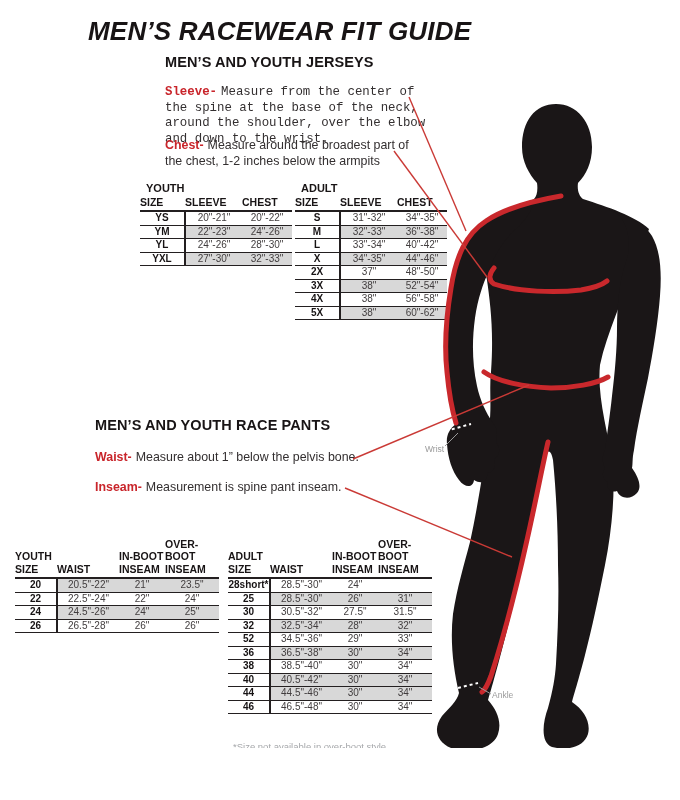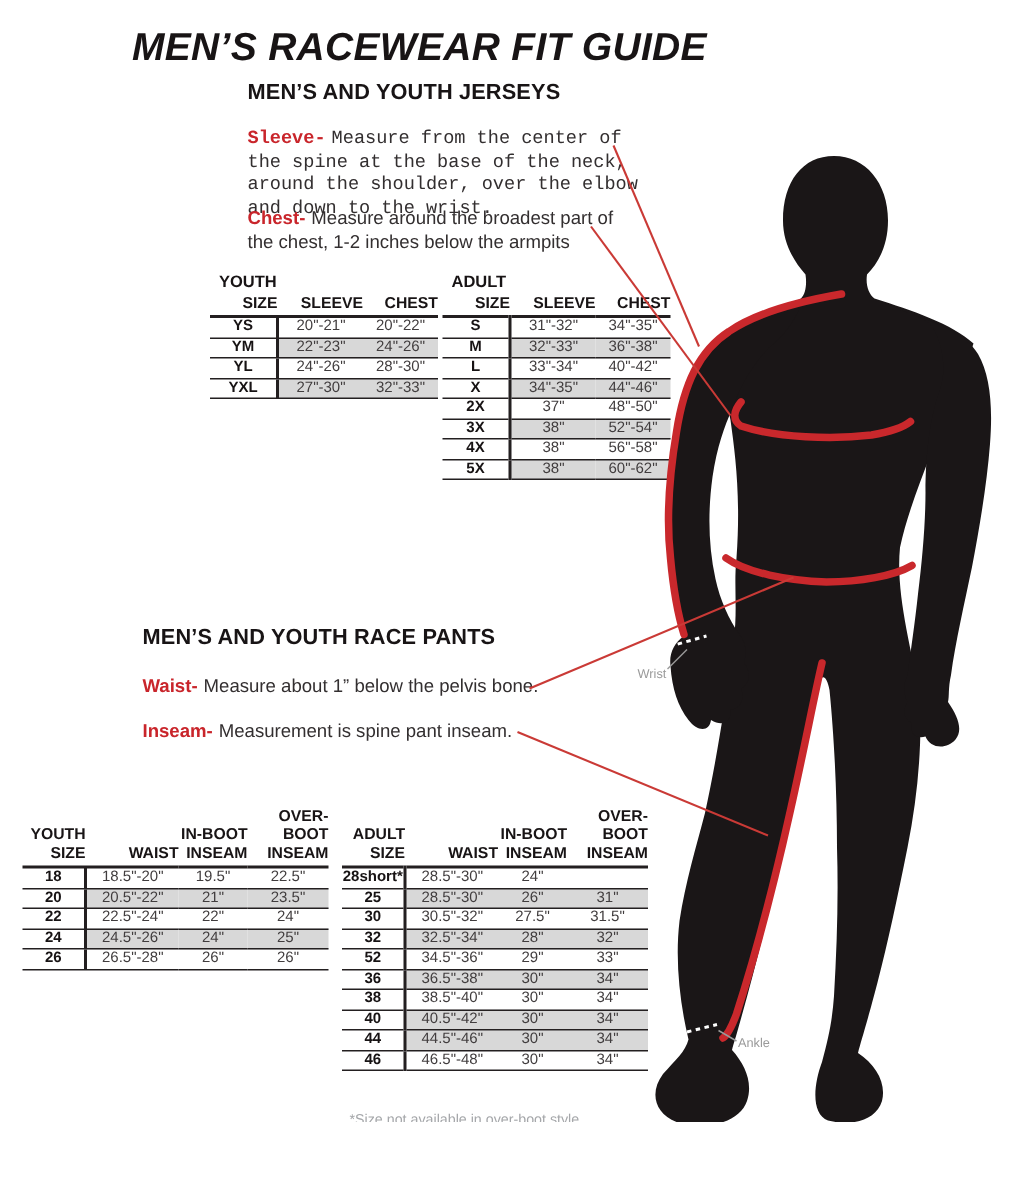--- a/index.html
+++ b/index.html
@@ -20,21 +20,21 @@
   #note-chest  { left:165px; top:138px; width:252px; }
   #note-waist  { left:95px;  top:450px; width:320px; }
   #note-inseam { left:95px;  top:480px; width:320px; }
   .note .term { color:#c9252b; font-weight:bold; margin-right:4px; }
 
   .group-label { position:absolute; font-size:11px; font-weight:bold; color:#181415; }
   #youth-jersey-label { left:146px; top:182px; }
   #adult-jersey-label { left:301px; top:182px; }
 
   table.tbl { position:absolute; border-collapse:collapse; table-layout:fixed; }
-  .tbl th { font-size:10.5px; font-weight:bold; text-align:right; color:#181415;
+  .tbl th { font-size:10.5px; font-weight:bold; text-align:left; color:#181415;
             line-height:1.18; padding:1px 0 2px; vertical-align:bottom; }
   .tbl thead tr { border-bottom:2px solid #231f20; }
   .tbl tbody tr { border-bottom:1.2px solid #231f20;margin-top:28px; }
   .tbl td { font-size:10px; text-align:center; height:12.5px; line-height:12.5px;
             color:#413d3e; padding:0; white-space:nowrap; }
   .tbl td:first-child { font-weight:bold; color:#171314; border-right:2px solid #231f20; }
   .tbl tbody tr.shade td + td { background:#d8d8d8; }
 
   #youth-jersey-table { left:140px; top:195px; width:152px; }
   #adult-jersey-table { left:295px; top:195px; width:152px; }
@@ -161,26 +161,20 @@
   <table class="tbl pants-tbl" id="youth-pants-table">
       <thead>
         <tr>
           <th>YOUTH<br>SIZE</th>
           <th>WAIST</th>
           <th>IN-BOOT<br>INSEAM</th>
           <th>OVER-BOOT<br>INSEAM</th>
         </tr>
       </thead>
       <tbody>
-        <tr>
-          <td>18</td>
-          <td>18.5"-20"</td>
-          <td>19.5"</td>
-          <td>22.5"</td>
-        </tr>
         <tr class="shade">
           <td>20</td>
           <td>20.5"-22"</td>
           <td>21"</td>
           <td>23.5"</td>
         </tr>
         <tr>
           <td>22</td>
           <td>22.5"-24"</td>
           <td>22"</td>

